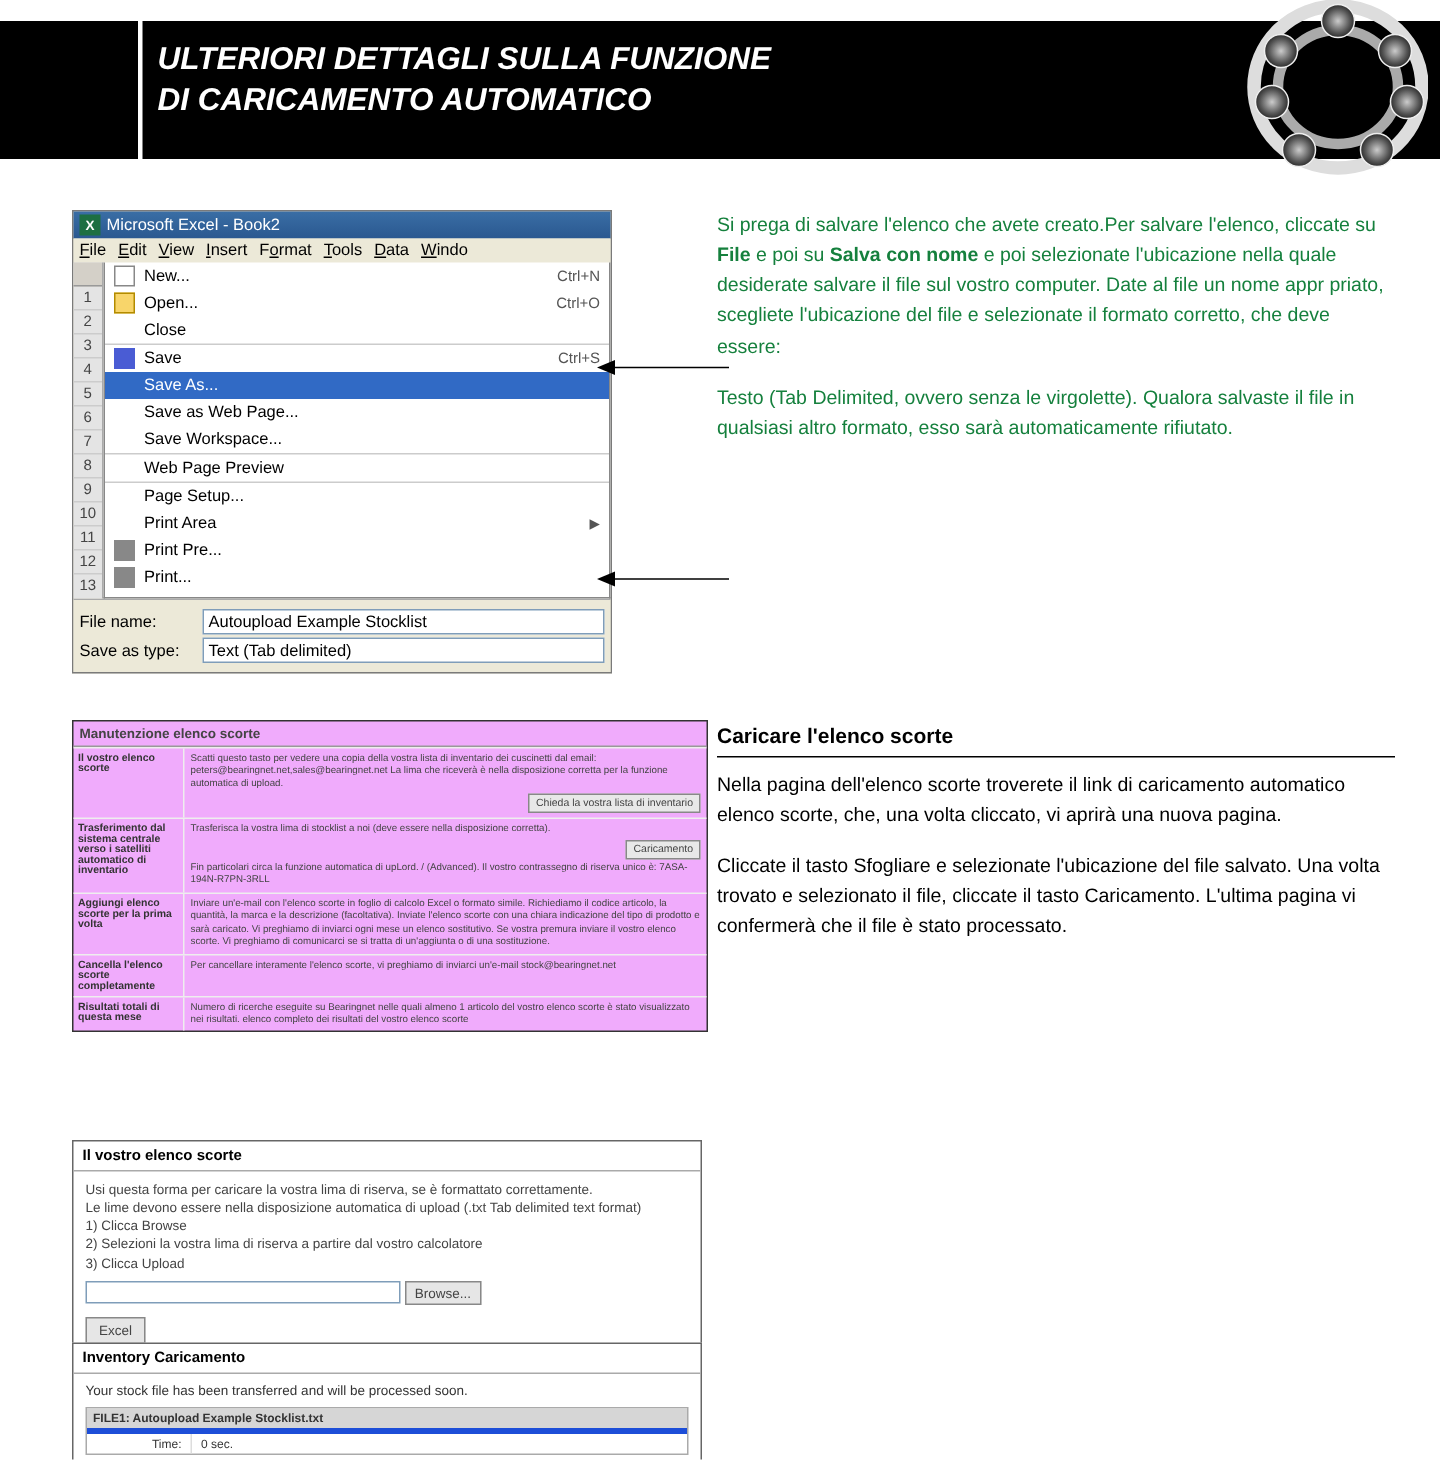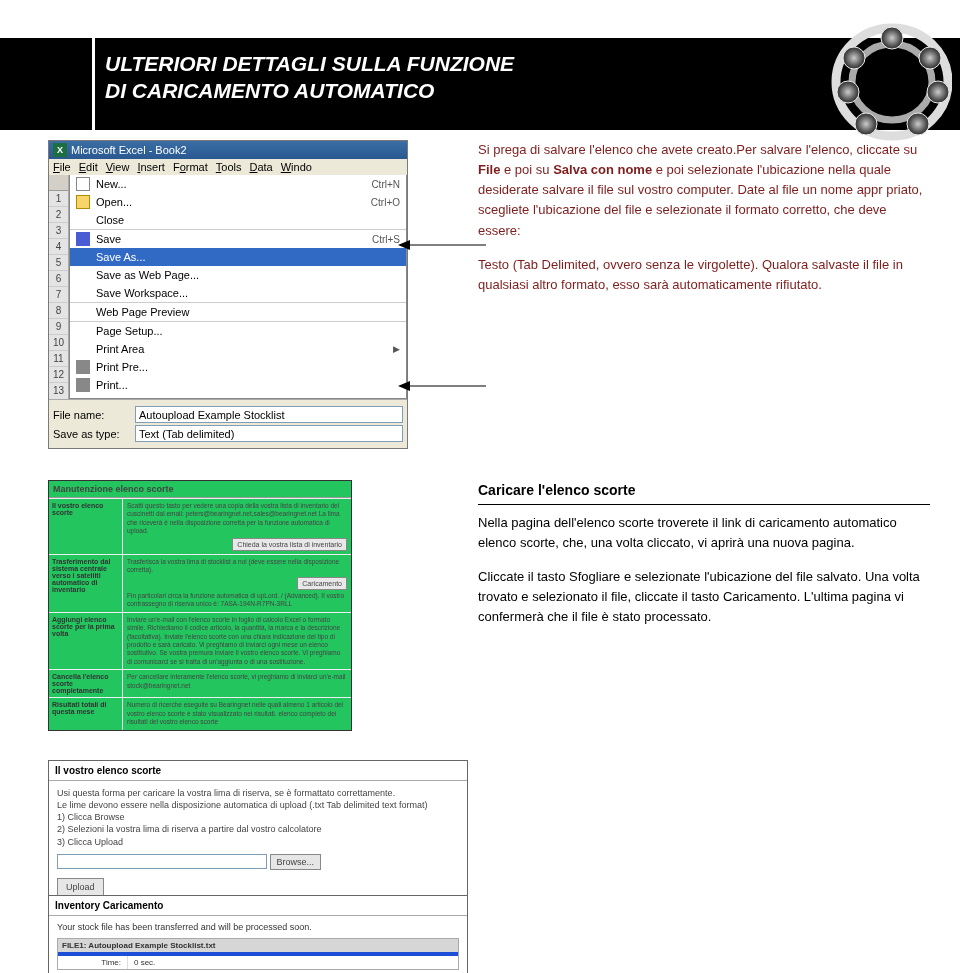--- a/index.html
+++ b/index.html
@@ -8,21 +8,20 @@
     height: 973px;
     font-family: Verdana, Arial, sans-serif;
     background: #fff;
     position: relative;
   }
   .header-band {
     position: absolute;
     top: 0; left: 0; right: 0;
     height: 120px;
     background: #fff;
-    margin-top: 24px;
   }
   .black-band {
     position: absolute;
     top: 14px; left: 0; right: 0;
     height: 92px;
     background: #000;
   }
   .title-box {
     position: absolute;
     left: 105px; top: 26px;
@@ -125,38 +124,38 @@
   .xl-bottom .row .field {
     flex:1; background:#fff;border:1px solid #7f9db9;padding:1px 3px;height:17px;line-height:15px;
   }
 
   .arrow-svg1 { position:absolute; left:350px; top:95px; width:90px; height:20px; }
   .arrow-svg2 { position:absolute; left:350px; top:236px; width:90px; height:20px; }
 
   .text-r1 {
     margin-left: 430px;
     font-size: 13px;
-    color:#7f1d1d;
+    color:#15803d;
     line-height:1.55;
   }
   .text-r1 p { margin-bottom: 14px; }
   .text-r1 b { font-weight:bold; }
 
   
   .section2 {
     position: absolute;
     top: 480px; left: 48px; right: 30px;
   }
   .web-shot {
     float:left;
-    width:304px;
+    width:424px;
     border:1px solid #333;
     font-family: Arial, sans-serif;
     font-size:7px;
-    background:#22c55e;
+    background:#f0abfc;
     color:#444;
   }
   .web-shot .head1 {
     font-weight:bold;font-size:9px;padding:3px 4px;border-bottom:1px solid #999;
   }
   .web-shot .wlabel {
     width:74px; padding:3px 3px; font-weight:bold; font-size:7px; color:#333;
     border-right:1px solid #eee;
   }
   .web-shot .wdesc { flex:1; padding:3px 4px; font-size:6.5px; line-height:1.3;}
@@ -412,21 +411,21 @@
   <div class="sec3-body">
     <div>Usi questa forma per caricare la vostra lima di riserva, se è formattato correttamente.</div>
     <div>Le lime devono essere nella disposizione automatica di upload (.txt Tab delimited text format)</div>
     <div>1) Clicca Browse</div>
     <div>2) Selezioni la vostra lima di riserva a partire dal vostro calcolatore</div>
     <div>3) Clicca Upload</div>
     <div style="margin-top:6px;">
       <span class="inline-input"></span>
       <span class="btn">Browse...</span>
     </div>
-    <div><span class="btn upload">Upload</span></div>
+    <div><span class="btn upload">Excel</span></div>
   </div>
 </div>
 
 <div class="section4">
   <div class="sec4-head">Inventory Caricamento</div>
   <div class="sec4-body">
     <div>Your stock file has been transferred and will be processed soon.</div>
     <div class="sec4-file">
       <div class="fh">FILE1: Autoupload Example Stocklist.txt</div>
       <div class="fr">

